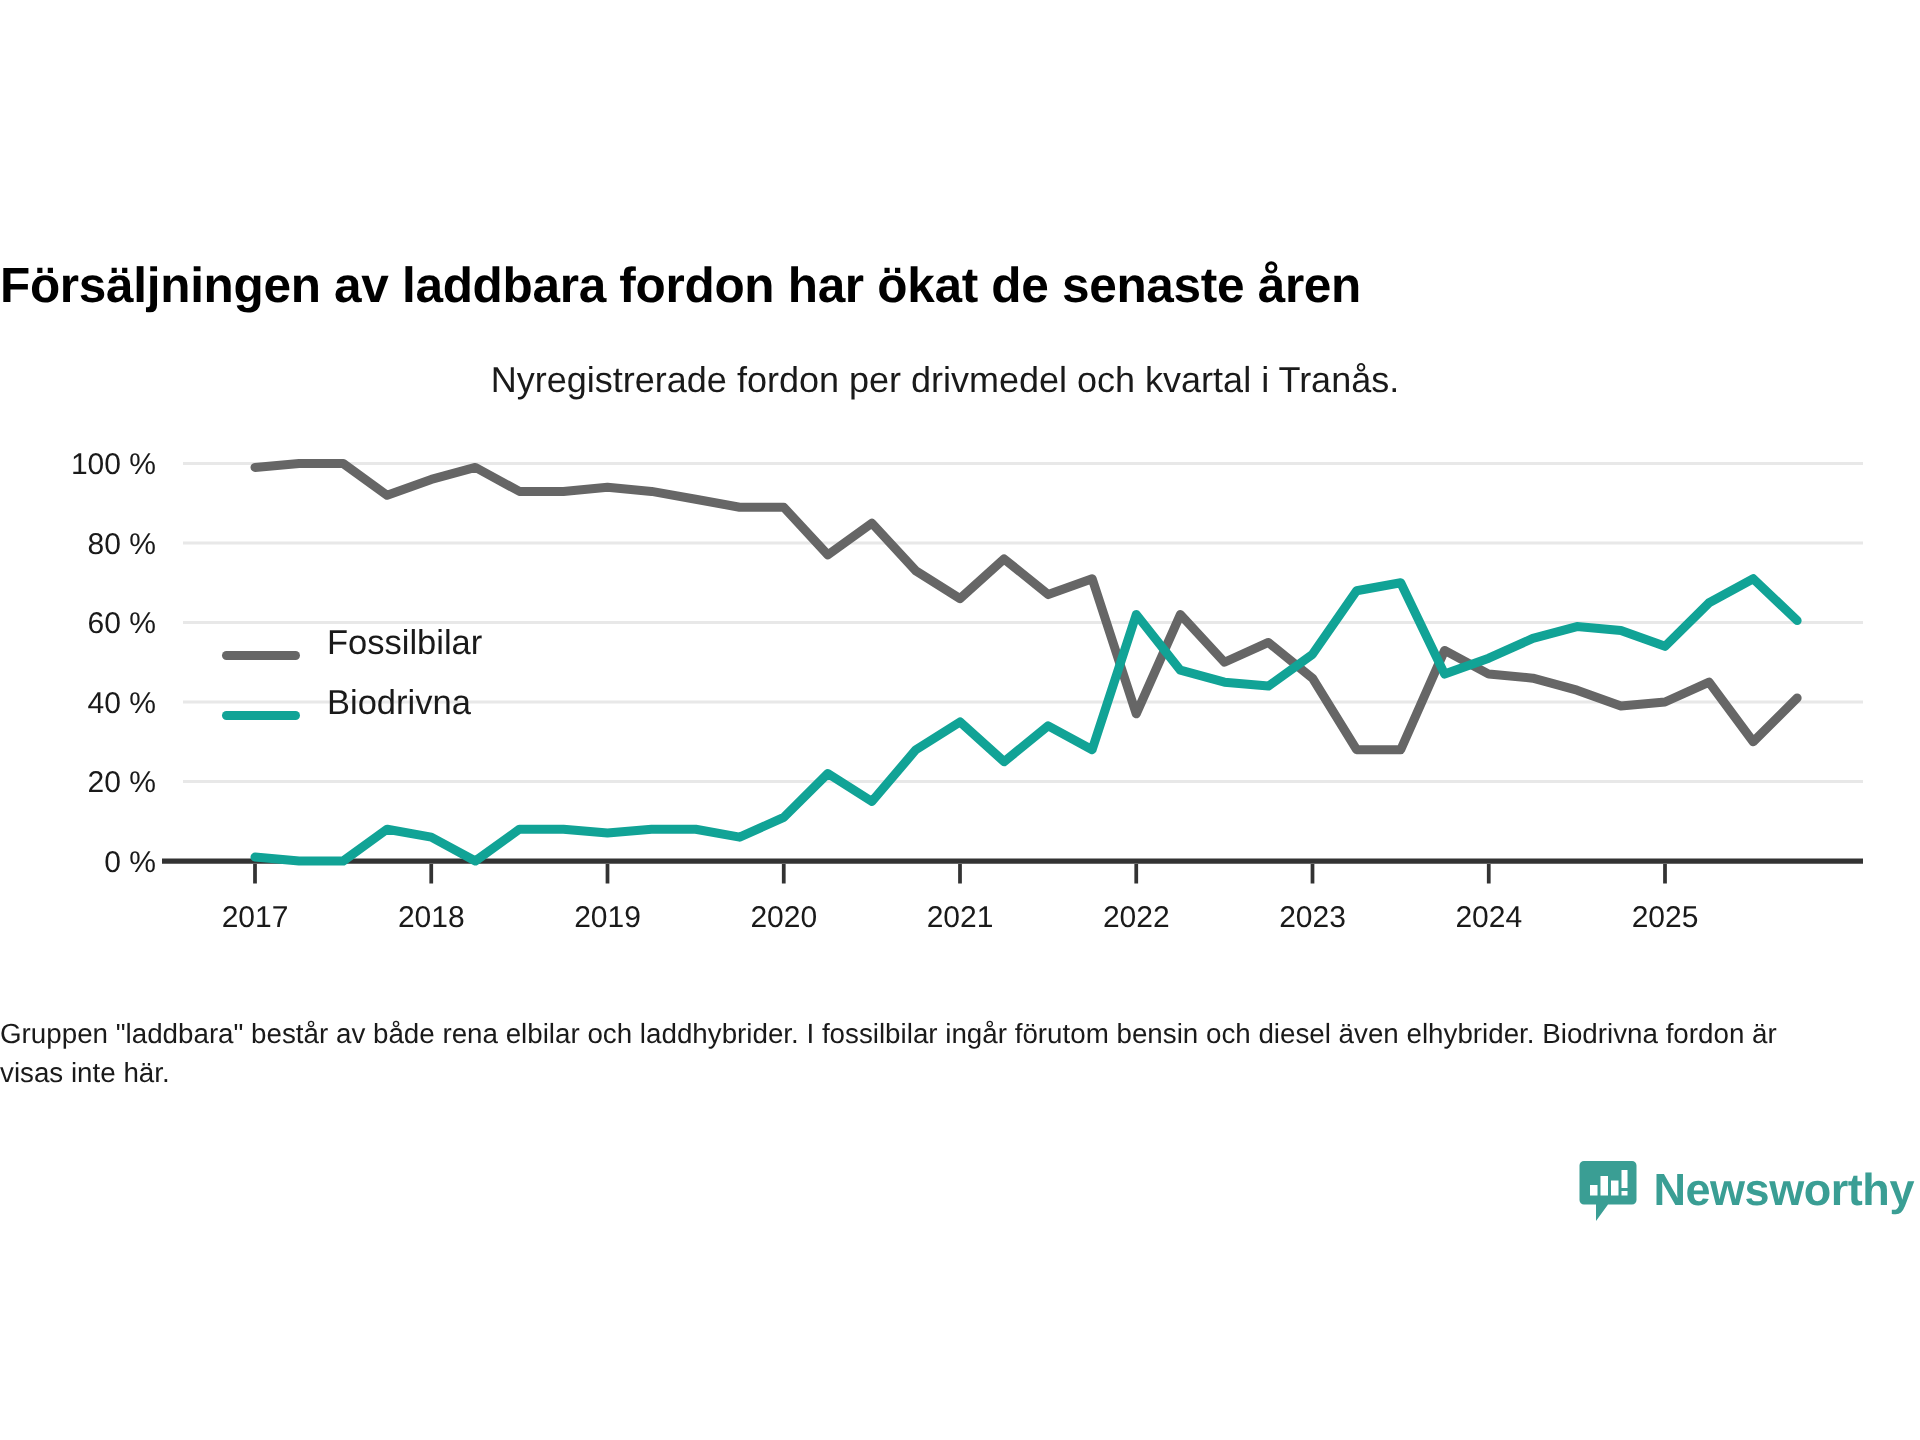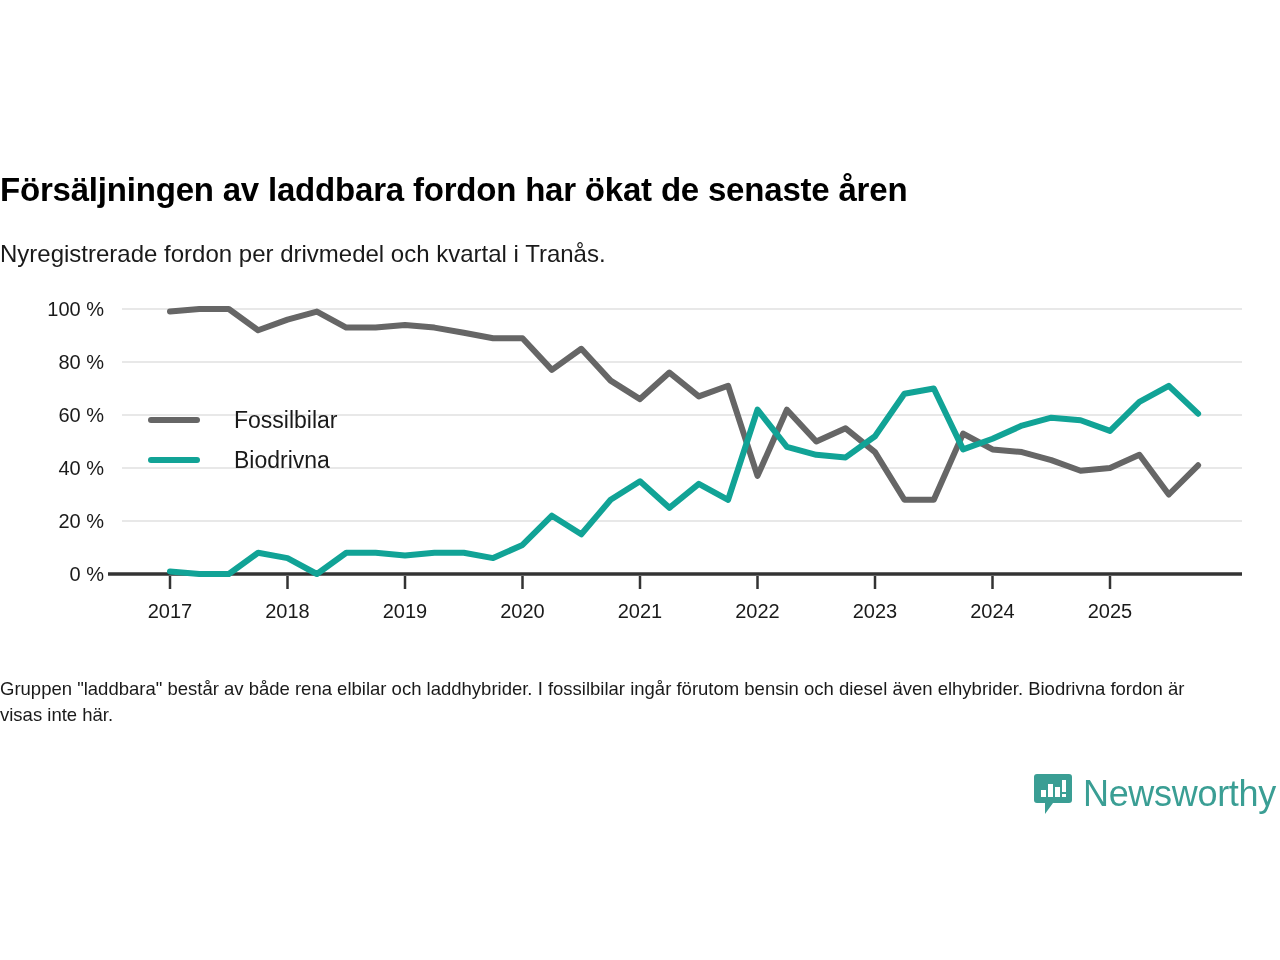--- a/index.html
+++ b/index.html
@@ -26,37 +26,37 @@
     line-height: 1.2;
   }
   #subtitle {
     position: absolute;
     left: 0; top: 240px;
     width: 1260px;
     font-size: 24px;
     font-weight: normal;
     color: #1a1a1a;
     line-height: 1.2;
+    text-align: center;
   }
   #chart-area {
     position: absolute;
     left: 0; top: 288px;
     width: 1280px; height: 340px;
   }
   #chart-svg { display: block; }
   #legend {
     position: absolute;
     left: 148px; top: 400px;
     width: 260px;
   }
   .legend-row {
     display: flex;
-    align-items: center;
+    align-items: flex-end;
     height: 40px;
-    gap: 16px;
   }
   .legend-swatch {
     width: 52px; height: 6px;
     border-radius: 3px;
     margin-right: 18px;
   }
   .legend-label {
     font-size: 23px;
     color: #1a1a1a;
     line-height: 1;
@@ -71,22 +71,22 @@
   }
   #logo {
     position: absolute;
     right: 4px; top: 772px;
     display: flex;
     align-items: center;
     gap: 10px;
   }
   #logo-mark { display: block; }
   #logo-text {
-    font-size: 36px;
-    font-weight: normal;
+    font-size: 30px;
+    font-weight: bold;
     color: #3a9e94;
     letter-spacing: -0.3px;
     line-height: 1;
   }
   .tick-label {
     font-size: 20px;
     fill: #1a1a1a;
     font-family: "Liberation Sans", sans-serif;
   }
 </style>

